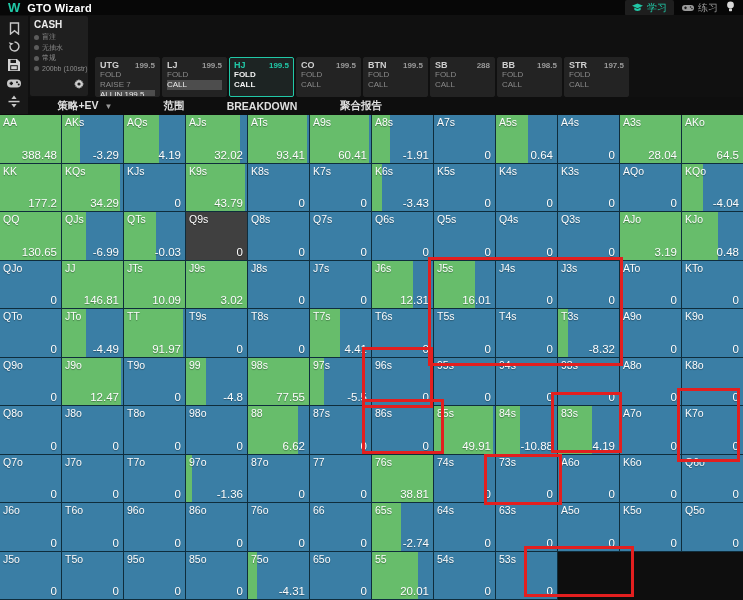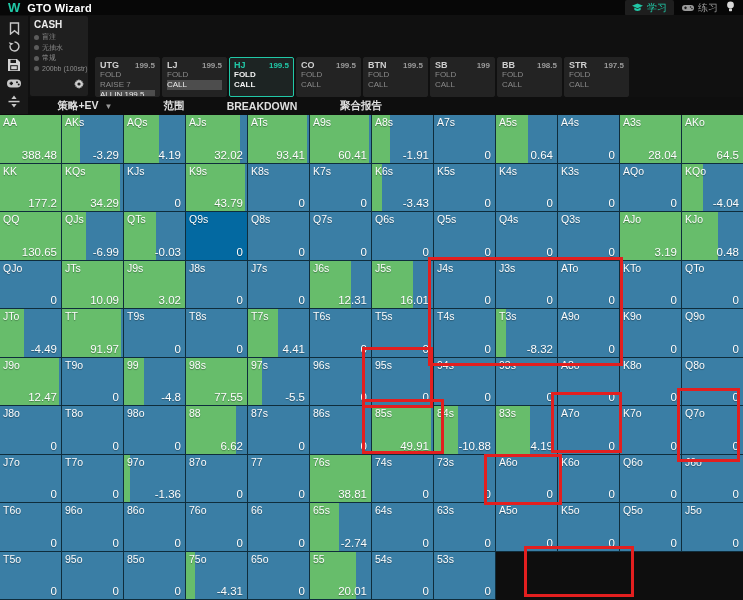--- a/index.html
+++ b/index.html
@@ -204,21 +204,21 @@
         <div class="ph">
           <span class="pn">BTN</span>
           <span class="ps">199.5</span>
         </div>
         <div class="act">FOLD</div>
         <div class="act">CALL</div>
       </div>
       <div class="panel">
         <div class="ph">
           <span class="pn">SB</span>
-          <span class="ps">199</span>
+          <span class="ps">288</span>
         </div>
         <div class="act">FOLD</div>
         <div class="act">CALL</div>
       </div>
       <div class="panel">
         <div class="ph">
           <span class="pn">BB</span>
           <span class="ps">198.5</span>
         </div>
         <div class="act">FOLD</div>
@@ -379,21 +379,21 @@
       <div class="cell" style="background: rgb(58, 126, 165);">
         <div class="fill" style="width: 39%; background: rgb(103, 189, 107);"></div>
         <span class="hl">QJs</span>
         <span class="hv">-6.99</span>
       </div>
       <div class="cell" style="background: rgb(58, 126, 165); padding-left: 9px;">
         <div class="fill" style="width: 52%; background: rgb(103, 189, 107);"></div>
         <span class="hl">QTs</span>
         <span class="hv">-0.03</span>
       </div>
-      <div class="cell" style="background: #0369a1;">
+      <div class="cell" style="background: #404040;">
         <div class="fill" style="width: 0%; background: rgb(103, 189, 107);"></div>
         <span class="hl">Q9s</span>
         <span class="hv">0</span>
       </div>
       <div class="cell" style="background: rgb(58, 126, 165);">
         <div class="fill" style="width: 0%; background: rgb(103, 189, 107);"></div>
         <span class="hl">Q8s</span>
         <span class="hv">0</span>
       </div>
       <div class="cell" style="background: rgb(58, 126, 165);">
@@ -428,20 +428,25 @@
       </div>
       <div class="cell" style="background: rgb(58, 126, 165);">
         <div class="fill" style="width: 59%; background: rgb(103, 189, 107);"></div>
         <span class="hl">KJo</span>
         <span class="hv">0.48</span>
       </div>
       <div class="cell" style="background: rgb(58, 126, 165);">
         <div class="fill" style="width: 0%; background: rgb(103, 189, 107);"></div>
         <span class="hl">QJo</span>
         <span class="hv">0</span>
+      </div>
+      <div class="cell" style="background: rgb(58, 126, 165);">
+        <div class="fill" style="width: 100%; background: rgb(103, 189, 107);"></div>
+        <span class="hl">JJ</span>
+        <span class="hv">146.81</span>
       </div>
       <div class="cell" style="background: rgb(58, 126, 165);">
         <div class="fill" style="width: 100%; background: rgb(103, 189, 107);"></div>
         <span class="hl">JTs</span>
         <span class="hv">10.09</span>
       </div>
       <div class="cell" style="background: rgb(58, 126, 165);">
         <div class="fill" style="width: 100%; background: rgb(103, 189, 107);"></div>
         <span class="hl">J9s</span>
         <span class="hv">3.02</span>

